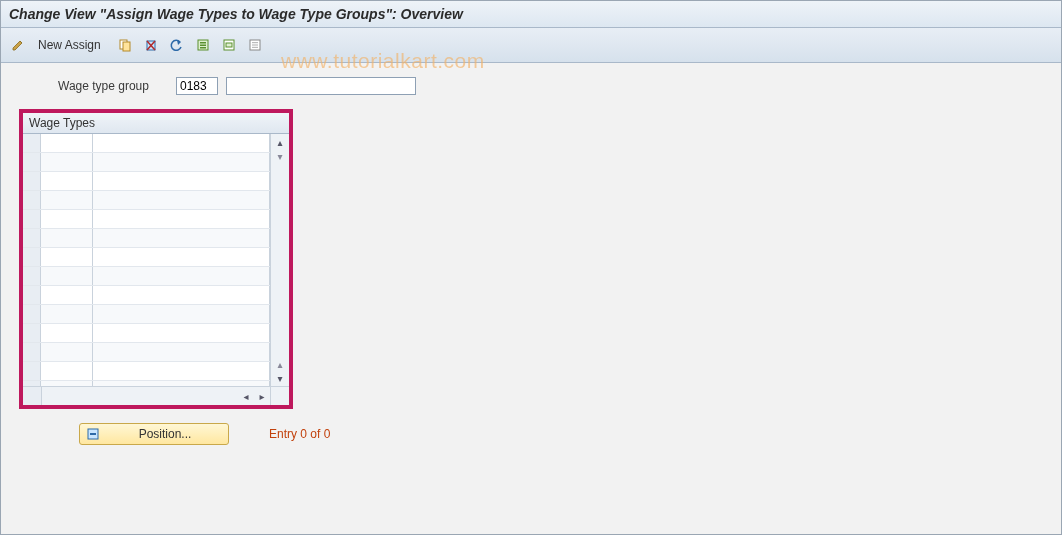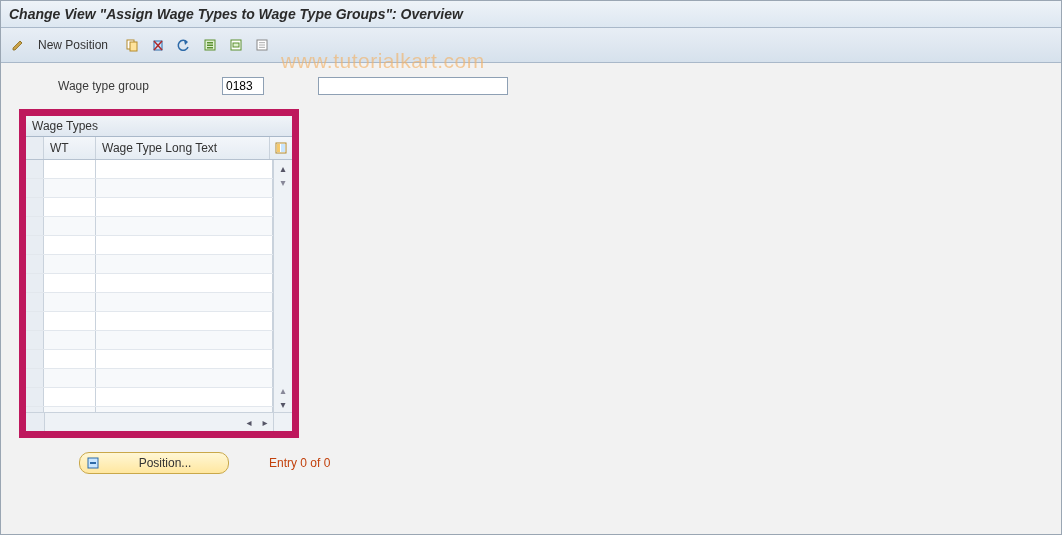--- a/index.html
+++ b/index.html
@@ -80,28 +80,27 @@
     margin-left: 39px;
   }
   .field-input {
     height: 18px;
     border: 1px solid #8ea0b4;
     background: #fff;
     font-family: inherit;
     font-size: 12px;
     padding: 0 3px;
     box-sizing: border-box;
-    margin-left: 46px;
   }
   .field-input.small { width: 42px; }
   .field-input.wide  { width: 190px; }
   
   .panel {
     width: 266px;
-    border: 7px solid #be185d;
+    border: 4px solid #be185d;
     background: #fff;
     position: relative;
     margin-left: 8px;
   }
   .panel-title {
     height: 20px;
     line-height: 20px;
     padding: 0 6px;
     background: linear-gradient(#f0f4f8, #dfe7f0);
     border-bottom: 1px solid #a9b8c9;
@@ -174,21 +173,21 @@
     align-items:center;
     gap: 40px;
     margin-top: 14px;
     margin-left: 68px;
   }
   .position-btn {
     width: 150px;
     height: 22px;
     background: linear-gradient(#fff7d5, #ffe7a0);
     border: 1px solid #c9a84a;
-    border-radius: 10px;
+    border-radius: 3px;
     display:flex;
     align-items:center;
     gap:8px;
     padding: 0 6px;
     cursor:pointer;
     color:#333;
     box-sizing:border-box;
   }
   .position-btn .icn {
     width:14px;height:14px;display:flex;align-items:center;justify-content:center;
@@ -218,21 +217,21 @@
     <span>Change View "Assign Wage Types to Wage Type Groups": Overview</span>
   </div>
 
   <div class="toolbar">
     <span class="tb-btn">
       <svg width="14" height="14" viewBox="0 0 14 14">
           <path d="M2 10 L9 3 L11 5 L4 12 L2 12 Z" fill="#caa24a" stroke="#8a6d1e" stroke-width="0.8"></path>
           <path d="M9 3 L11 5" stroke="#8a6d1e" stroke-width="0.8"></path>
         </svg>
     </span>
-    <span class="tb-text">New Position</span>
+    <span class="tb-text">New Assign</span>
     <span class="tb-btn">
       <svg width="14" height="14" viewBox="0 0 14 14">
           <rect x="2" y="2" width="7" height="9" fill="#fff" stroke="#b48a2a"></rect>
           <rect x="5" y="4" width="7" height="9" fill="#ffe39b" stroke="#b48a2a"></rect>
         </svg>
     </span>
     <span class="tb-btn">
       <svg width="14" height="14" viewBox="0 0 14 14">
           <rect x="3" y="3" width="8" height="9" fill="#c9e6ff" stroke="#2d6aa8"></rect>
           <line x1="3" y1="3" x2="11" y2="12" stroke="#b02a2a" stroke-width="1.5"></line>
@@ -273,32 +272,20 @@
 
     <div class="field-row">
       <span class="field-label">Wage type group</span>
       <input class="field-input small" value="0183" style="">
       <input class="field-input wide" value="" style="">
     </div>
 
     <div class="panel">
       <div class="panel-title">Wage Types</div>
 
-      <div class="grid-head">
-        <div class="hcell sel"></div>
-        <div class="hcell wt">WT</div>
-        <div class="hcell long">Wage Type Long Text</div>
-        <div class="hcell cfg">
-          <svg width="14" height="14" viewBox="0 0 14 14">
-              <rect x="2" y="2" width="10" height="10" fill="#fff" stroke="#b48a2a"></rect>
-              <rect x="3" y="3" width="3" height="8" fill="#f6c96b"></rect>
-              <rect x="7" y="3" width="4" height="8" fill="#c9e6ff"></rect>
-            </svg>
-        </div>
-      </div>
 
       <div class="grid-body">
         <div class="rows" id="rows-container">
             <div class="grid-row">
               <div class="cell sel"></div>
               <div class="cell wt"></div>
               <div class="cell long"></div>
             </div>
             <div class="grid-row">
               <div class="cell sel"></div>

